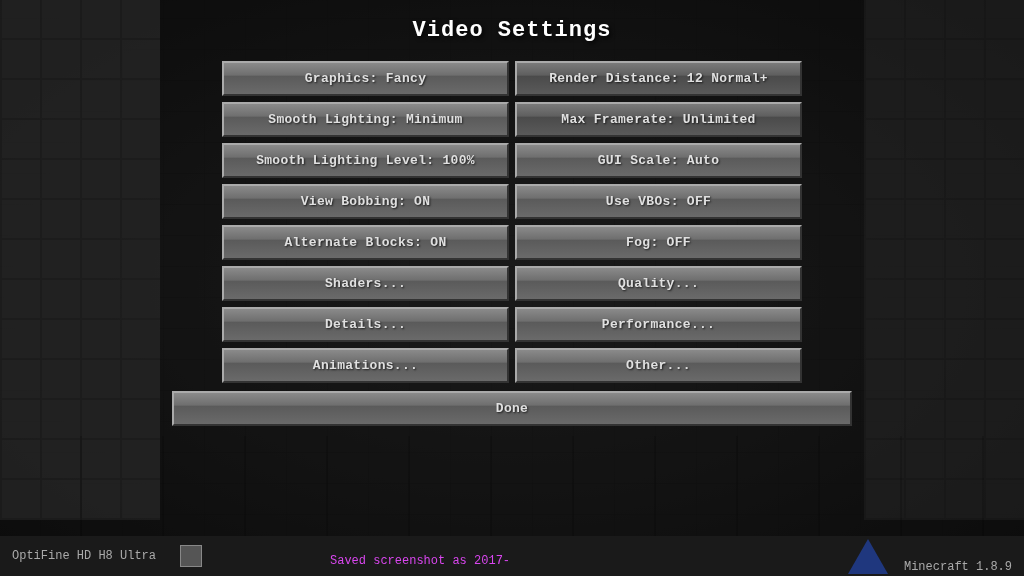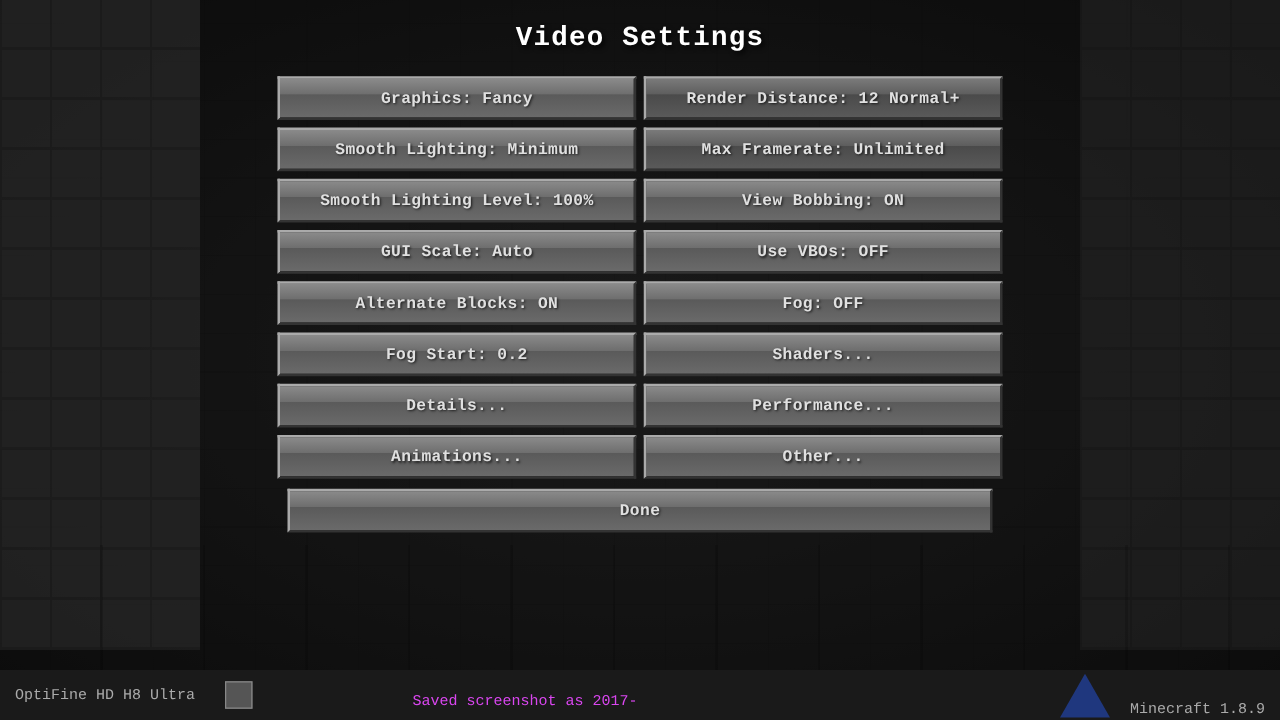--- a/index.html
+++ b/index.html
@@ -128,21 +128,21 @@
       text-align: center;
       text-shadow: 1px 1px 2px rgba(0,0,0,0.7);
       letter-spacing: 0.3px;
     }
 
     .btn.active, .btn.selected {
       background: linear-gradient(180deg, #7a7a7a 0%, #5e5e5e 40%, #4a4a4a 41%, #5a5a5a 100%);
     }
 
     .btn-done {
-      width: 564px;
+      width: 680px;
       margin-top: 8px;
     }
 
     .bottom-bar {
       position: absolute;
       bottom: 0;
       left: 0;
       right: 0;
       height: 40px;
       background: #1a1a1a;
@@ -207,31 +207,31 @@
 
   <div class="settings-grid">
 
     <button class="btn">Graphics: Fancy</button>
     <button class="btn selected">Render Distance: 12 Normal+</button>
 
     <button class="btn">Smooth Lighting: Minimum</button>
     <button class="btn selected">Max Framerate: Unlimited</button>
 
     <button class="btn">Smooth Lighting Level: 100%</button>
+    <button class="btn">GUI Scale: Auto</button>
+
     <button class="btn">View Bobbing: ON</button>
-
-    <button class="btn">GUI Scale: Auto</button>
     <button class="btn">Use VBOs: OFF</button>
 
     <button class="btn">Alternate Blocks: ON</button>
 
     <button class="btn">Fog: OFF</button>
-    <button class="btn">Fog Start: 0.2</button>
 
     <button class="btn">Shaders...</button>
+    <button class="btn">Quality...</button>
 
     <button class="btn">Details...</button>
     <button class="btn">Performance...</button>
 
     <button class="btn">Animations...</button>
     <button class="btn">Other...</button>
   </div>
 
   <button class="btn btn-done">Done</button>
 </div>

